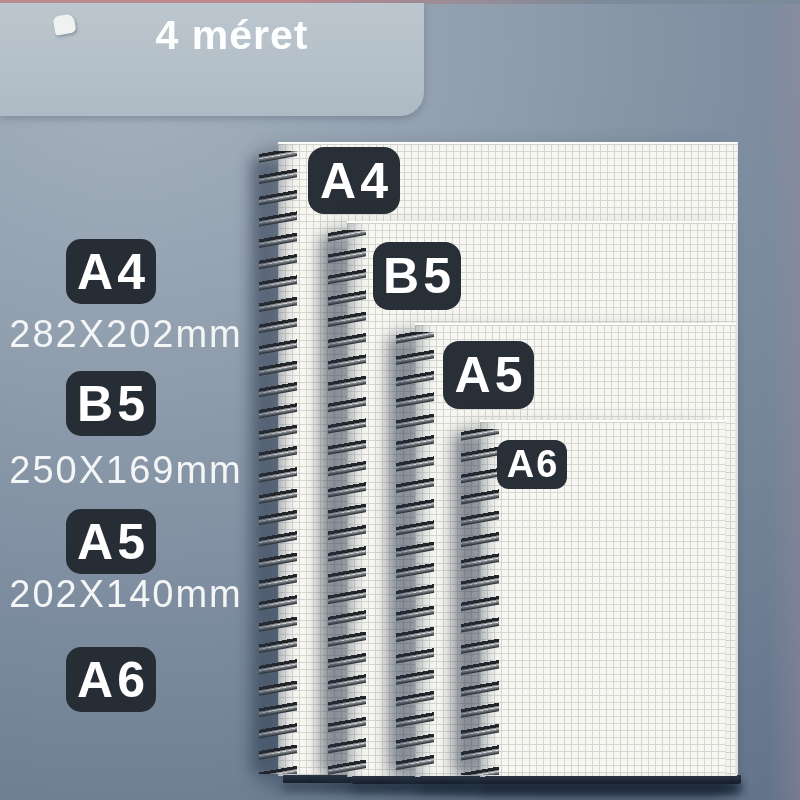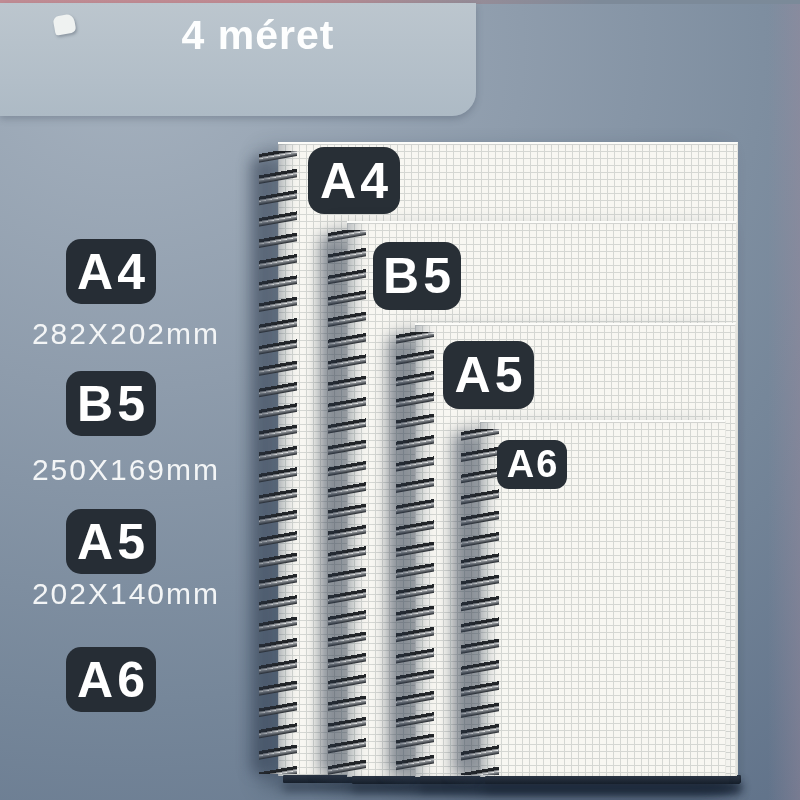--- a/index.html
+++ b/index.html
@@ -10,21 +10,21 @@
       linear-gradient(90deg, rgba(0,0,0,0) 96%, rgba(158,138,158,.38) 100%),
       radial-gradient(145% 125% at 16% 6%, #a6b2bf 0%, #8e9cac 34%, #76879a 65%, #5d6f87 100%);
   }
   
   .top-strip{
     position:absolute;left:0;top:0;width:100%;height:4px;
     background:linear-gradient(90deg,#c38d95 0%,#c28b93 36%,#9f8d97 54%,#7d8a99 75%,#7b8a99 100%);
   }
   
   .banner{
-    position:absolute;left:0;top:3px;width:476px;height:113px;
+    position:absolute;left:0;top:3px;width:424px;height:113px;
     background:linear-gradient(180deg,#bcc6ce 0%,#b2bec8 70%,#adbac5 100%);
     border-radius:0 0 24px 0;
     box-shadow:0 3px 7px rgba(55,66,82,.28);
     z-index:6;
   }
   .banner-text{
     position:absolute;left:60px;right:20px;top:8px;text-align:center;
     color:#fdfefe;font-size:41px;line-height:48px;font-weight:600;letter-spacing:1px;
   }
   .scrap{
@@ -37,21 +37,21 @@
   .lb{
     position:absolute;left:66px;width:90px;height:65px;
     background:#262d35;border-radius:15px;
     color:#ffffff;font-size:50px;font-weight:700;
     letter-spacing:4px;padding-left:4px;box-sizing:border-box;
     display:flex;align-items:center;justify-content:center;
     z-index:5;
   }
   .ld{
     position:absolute;left:0;width:252px;text-align:center;
-    color:#f3f5f6;font-size:30px;line-height:36px;font-weight:400;letter-spacing:2px;
+    color:#f3f5f6;font-size:38px;line-height:36px;font-weight:400;letter-spacing:2px;
     z-index:5;
   }
   
   .notebook{position:absolute;}
   .nb-a4{left:278px;top:142px;width:460px;height:634px;z-index:1;}
   .nb-b5{left:347px;top:221px;width:390px;height:556px;z-index:2;}
   .nb-a5{left:415px;top:323px;width:321px;height:454px;z-index:3;}
   .nb-a6{left:480px;top:420px;width:246px;height:357px;z-index:4;}
   .paper{
     position:absolute;inset:0;

